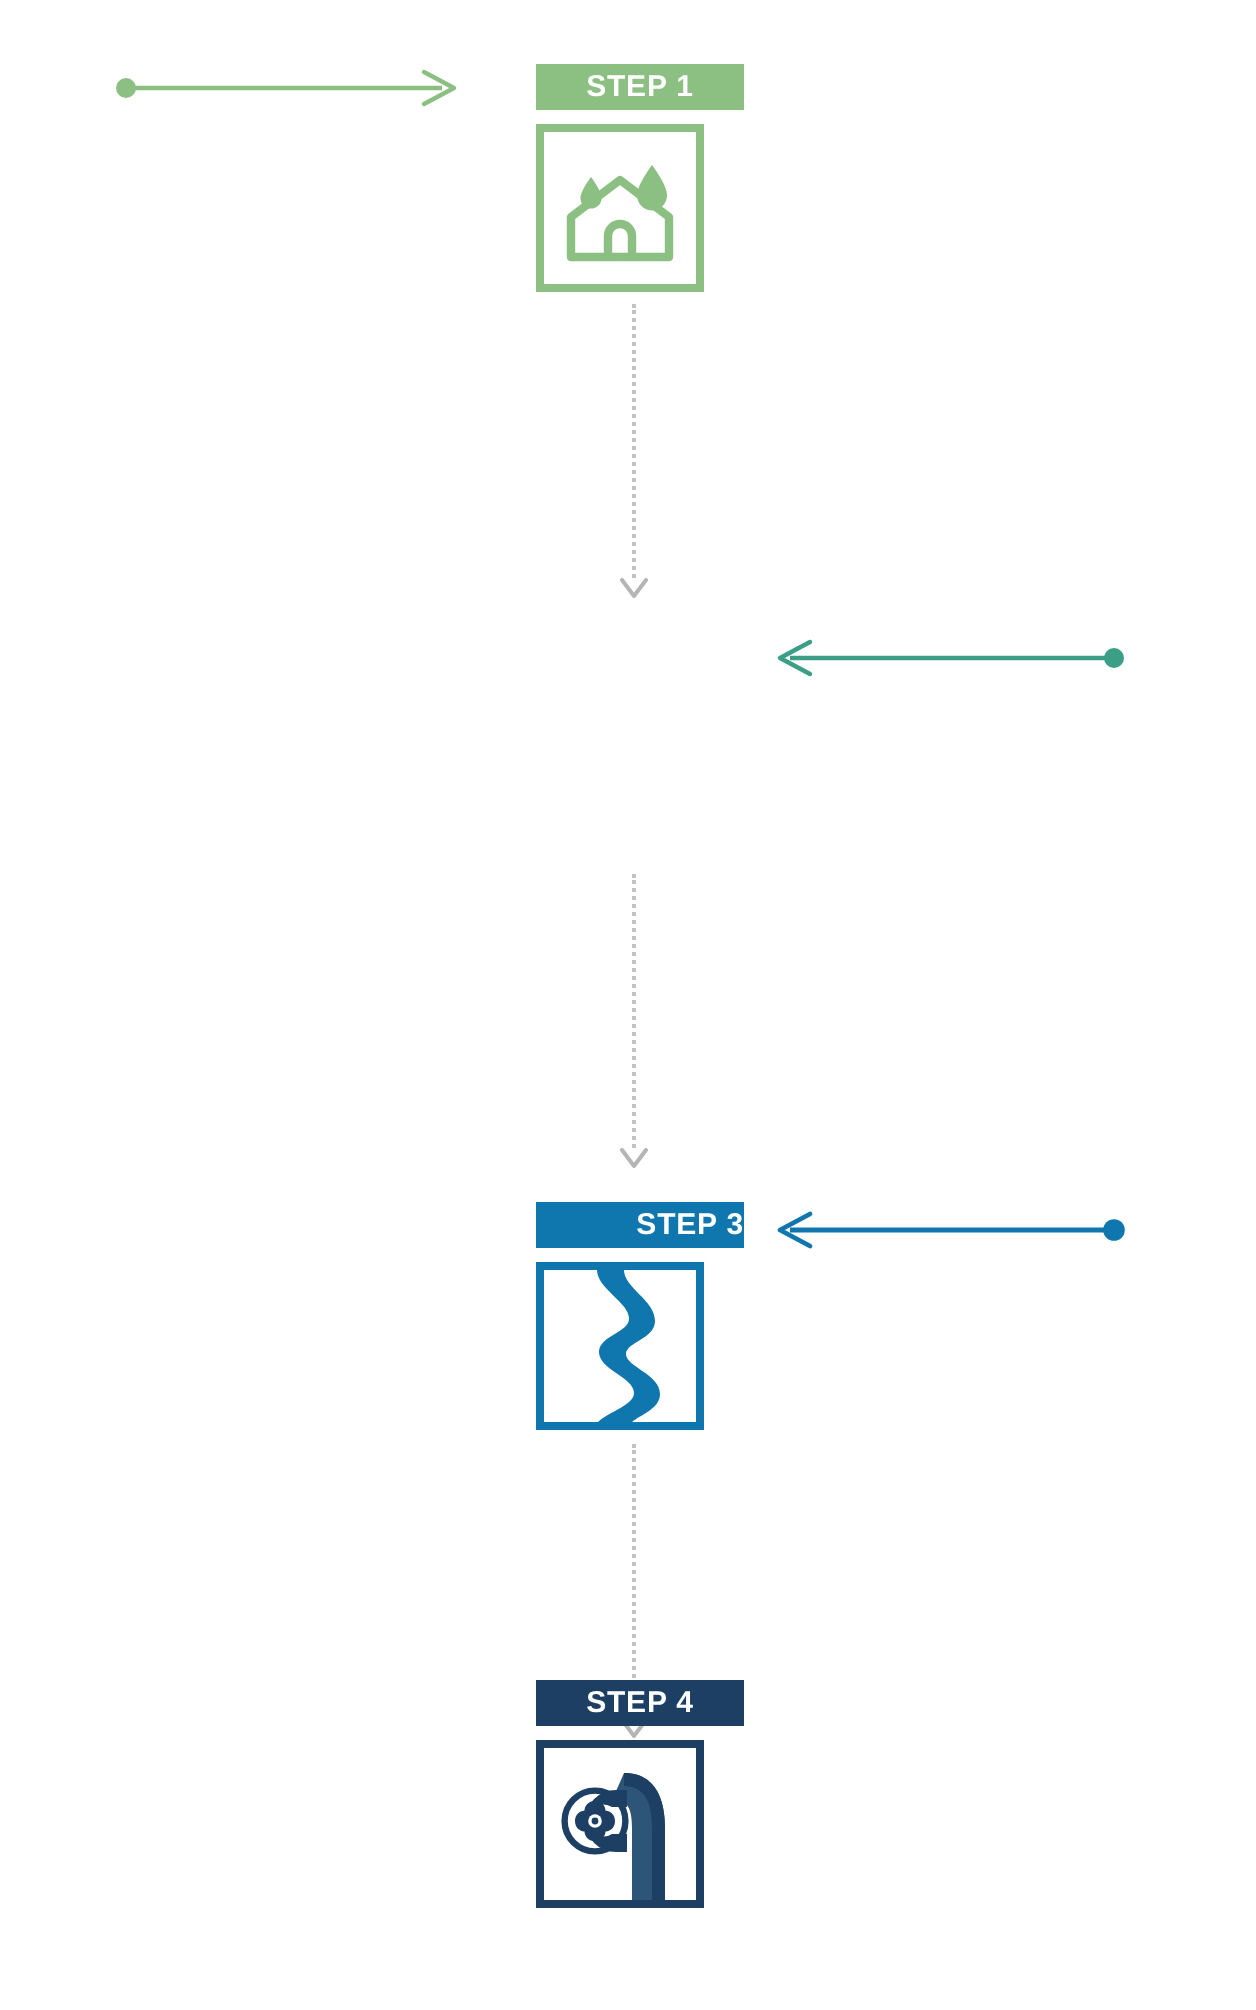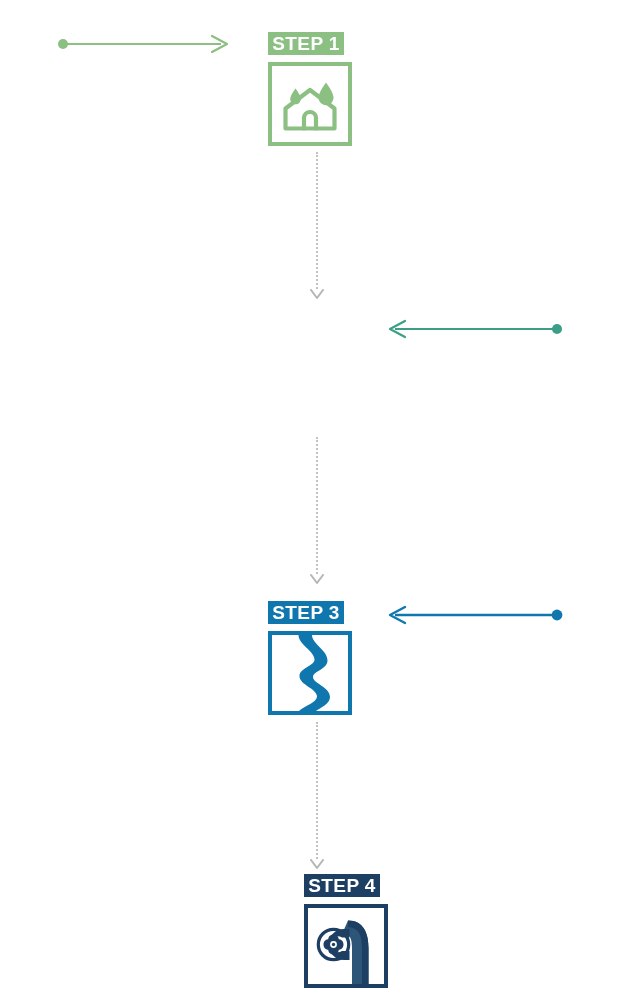--- a/index.html
+++ b/index.html
@@ -23,26 +23,26 @@
   }
 
   
   .step {
     position: absolute;
     width: 84px;
     left: 268px;
   }
 
   .step-label {
-    width: 76px;
+    width: 104px;
     height: 23px;
     line-height: 23px;
     text-align: center;
     color: #ffffff;
-    font-size: 19px;
+    font-size: 15px;
     font-weight: bold;
     letter-spacing: 0.4px;
     box-sizing: border-box;
     font-family: "Liberation Sans", sans-serif;
   }
 
   .step-icon-box {
     width: 84px;
     height: 84px;
     margin-top: 7px;
@@ -144,21 +144,21 @@
 
   <div class="side-arrow" style="left:385px; top:605px; width:180px;">
     <svg width="180" height="20" viewBox="0 0 180 20">
       <line x1="172" y1="10" x2="10" y2="10" stroke="#1077ae" stroke-width="2.4"></line>
       <circle cx="172" cy="10" r="5.4" fill="#1077ae"></circle>
       <polyline points="20,2 5,10 20,18" fill="none" stroke="#1077ae" stroke-width="2.4" stroke-linecap="round" stroke-linejoin="round"></polyline>
     </svg>
   </div>
 
   <div class="step" style="top:601px;">
-    <div class="step-label" style="background:#1077ae;">STEP 3</div>
+    <div class="step-label" style="background:#1077ae;text-align:right;">STEP 3</div>
     <div class="step-icon-box" style="border-color:#1077ae;">
       <svg viewBox="0 0 76 76">
         <path d="M40.0 0 C40.0 9.0 55.5 15.0 55.5 25.5
                  C55.5 34.5 41.0 36.0 41.0 42.0
                  C41.0 48.5 58.0 52.0 58.0 62.0
                  C58.0 69.5 48.0 72.5 44.0 76
                  L27.0 76 C33.0 70.5 45.0 67.5 45.0 61.5
                  C45.0 53.5 27.5 50.0 27.5 41.0
                  C27.5 33.0 42.5 31.0 42.5 24.5
                  C42.5 16.0 26.5 9.5 26.5 0 Z" fill="#1077ae"></path>
@@ -166,21 +166,21 @@
     </div>
   </div>
 
   <div class="connector" style="top:722px; height:148px;">
     <div class="dline"></div>
     <svg class="chev" viewBox="0 0 14 11">
       <polyline points="1,1 7,9 13,1" fill="none" stroke="#b5b5b5" stroke-width="2" stroke-linecap="round" stroke-linejoin="round"></polyline>
     </svg>
   </div>
 
-  <div class="step" style="top:874px;margin-left:36px;">
+  <div class="step" style="top:840px;">
     <div class="step-label" style="background:#1d3f63;">STEP 4</div>
     <div class="step-icon-box" style="border-color:#1d3f63;">
       <svg viewBox="0 0 76 76">
 
         <path d="M40.0 12.5 C56.0 12.5 60.5 26.0 60.5 40.0 L60.5 76 L44.0 76
                  L44.0 40.0 C44.0 30.5 42.0 26.0 34.5 25.0 Z" fill="#2c5577"></path>
         <path d="M40.0 12.5 C56.0 12.5 60.5 26.0 60.5 40.0 L60.5 76 L54.0 76
                  L54.0 40.0 C54.0 27.0 50.5 19.5 40.0 19.0 Z" fill="#1d3f63"></path>
 
         <path d="M41.5 12.5 L41.5 21.0 L36.0 21.0 A15.5 15.5 0 1 0 36.0 52.0

